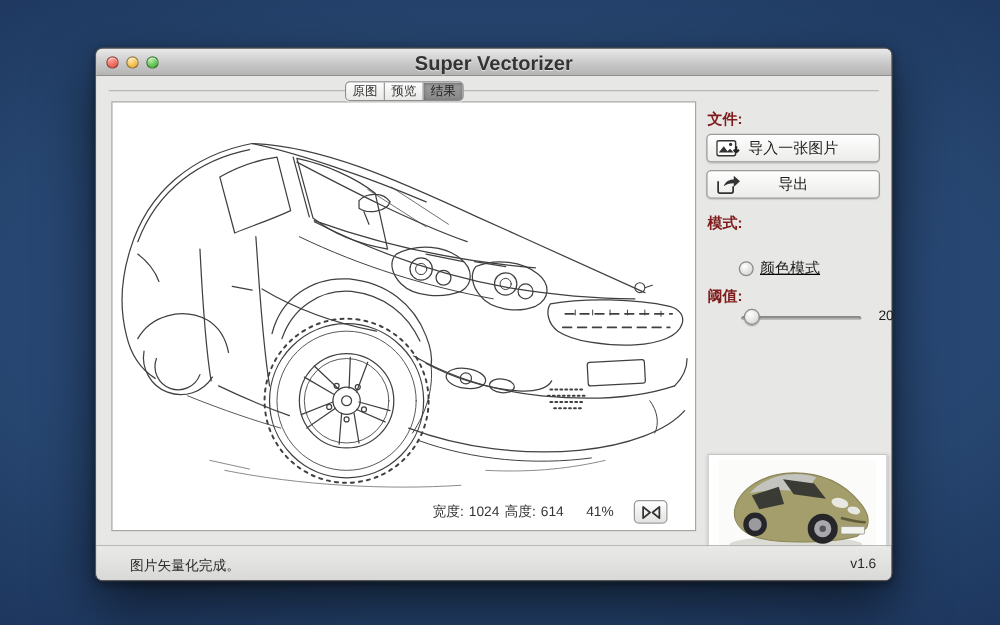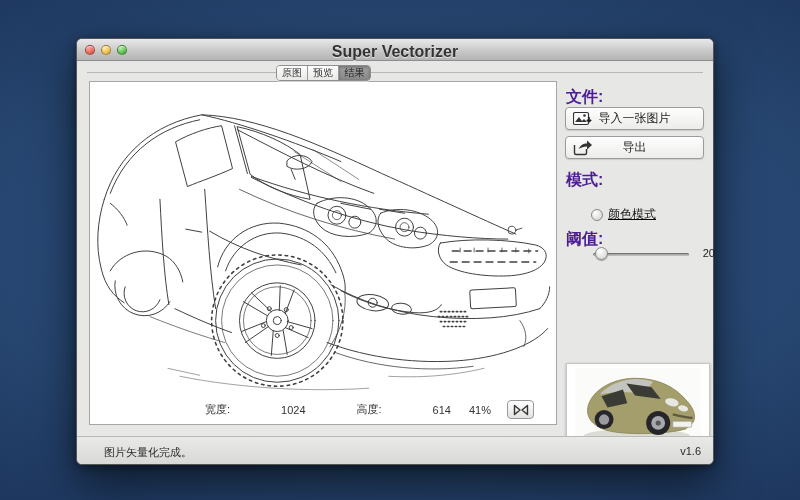--- a/index.html
+++ b/index.html
@@ -40,30 +40,30 @@
   .segment:last-child { border-right:none;text-align:right; }
   .segment.selected { background:linear-gradient(#a0a0a0,#888); color:#222;
     box-shadow:inset 0 1px 3px rgba(0,0,0,.35); }
 
   
   .canvas { position:absolute; left:12px; top:20px; width:468px; height:344px;
     background:#fff; border:1px solid #a6a6a4; }
   .canvas svg.sketch { position:absolute; left:0; top:0; }
   .canvas-info { position:absolute; right:22px; bottom:5px; display:flex; align-items:center;
     font-size:11px; color:#333; }
-  .canvas-info .grp { margin-right:4px;margin-left:47px; }
+  .canvas-info .grp { margin-right:4px; }
   .canvas-info .pct { margin-left:14px; }
   .fit-btn { margin-left:16px; width:27px; height:19px; border:1px solid #999;
     border-radius:4px; background:linear-gradient(#fff,#e2e2e0);
     display:flex; align-items:center; justify-content:center;
     box-shadow:0 1px 0 rgba(255,255,255,.8); }
 
   
   .sidebar { position:absolute; left:487px; top:0; width:146px; bottom:0; }
-  .sec-label { font-size:16px; font-weight:bold; color:#4c1d95; }
+  .sec-label { font-size:12px; font-weight:bold; color:#7f1d1d; }
   .lbl-file { position:absolute; left:2px; top:26px; }
   .btn { position:absolute; left:1px; width:139px; height:23px;
     border:1px solid #9b9b99; border-radius:4px;
     background:linear-gradient(#fefefe,#ececea);
     box-shadow:0 1px 1px rgba(0,0,0,.12), inset 0 1px 0 #fff;
     display:flex; align-items:center; justify-content:center;
     font-size:12px; color:#222; }
   .btn .ico { position:absolute; left:7px; top:3px; }
   .btn-import { top:46px; }
   .btn-export { top:75px; }

